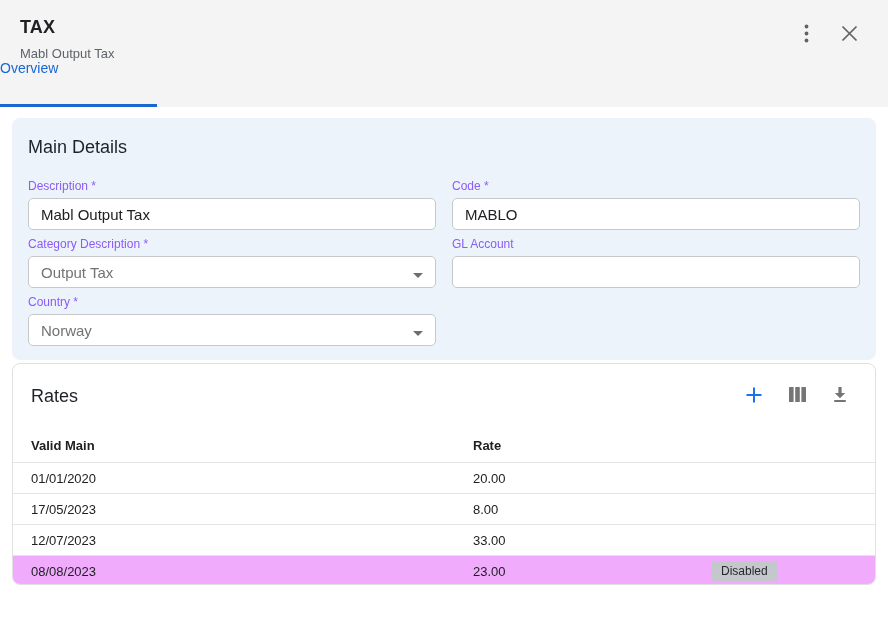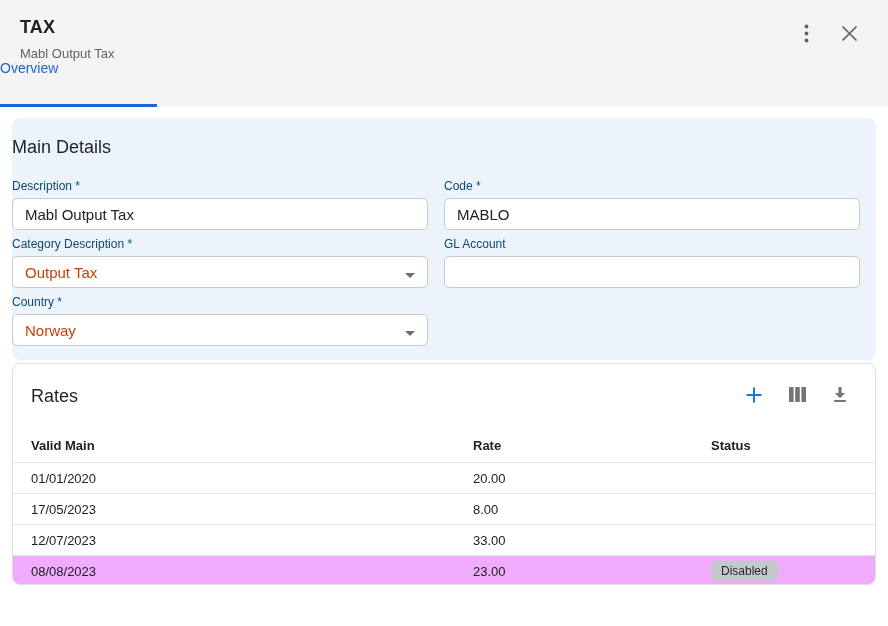--- a/index.html
+++ b/index.html
@@ -75,39 +75,39 @@
   }
 
   
   .content { padding: 11px 12px 0; }
 
   .card { border-radius: 8px; }
 
   .main-details-card {
     background: #edf3fb;
     height: 242px;
-    padding: 16px 16px 14px 0;
+    padding: 16px 16px 14px 16px;
   }
   .section-title {
     font-size: 18px;
     font-weight: 500;
     margin: 0 0 19px 0;
     line-height: 26px;
     color: #1f2228;
   }
   .form-grid {
     display: grid;
     grid-template-columns: 1fr 1fr;
     column-gap: 16px;
     row-gap: 7px;
   }
   .field-label {
     display: block;
     font-size: 12px;
-    color: #0c4a6e;
+    color: #8b5cf6;
     line-height: 14px;
     margin-bottom: 5px;
   }
   .text-input {
     width: 100%;
     height: 32px;
     background: #ffffff;
     border: 1px solid #c6c9cc;
     border-radius: 5px;
     padding: 0 12px;
@@ -117,21 +117,21 @@
     outline: none;
   }
   .select-box {
     width: 100%;
     height: 32px;
     background: #ffffff;
     border: 1px solid #c6c9cc;
     border-radius: 5px;
     padding: 0 12px;
     font-size: 15px;
-    color: #c2410c;
+    color: #737373;
     display: flex;
     align-items: center;
     justify-content: space-between;
     cursor: pointer;
   }
 
   
   .rates-card {
     margin-top: 3px;
     background: #ffffff;
@@ -300,21 +300,20 @@
                 </svg>
             </span>
           </button>
         </div>
       </div>
 
       <div class="rates-table">
         <div class="table-row thead-row">
           <div class="cell-valid-from">Valid Main</div>
           <div class="cell-rate">Rate</div>
-          <div class="cell-status">Status</div>
         </div>
 
         <div class="table-row data-row">
           <div class="cell-valid-from">01/01/2020</div>
           <div class="cell-rate">20.00</div>
           <div class="cell-status"></div>
         </div>
 
         <div class="table-row data-row">
           <div class="cell-valid-from">17/05/2023</div>

